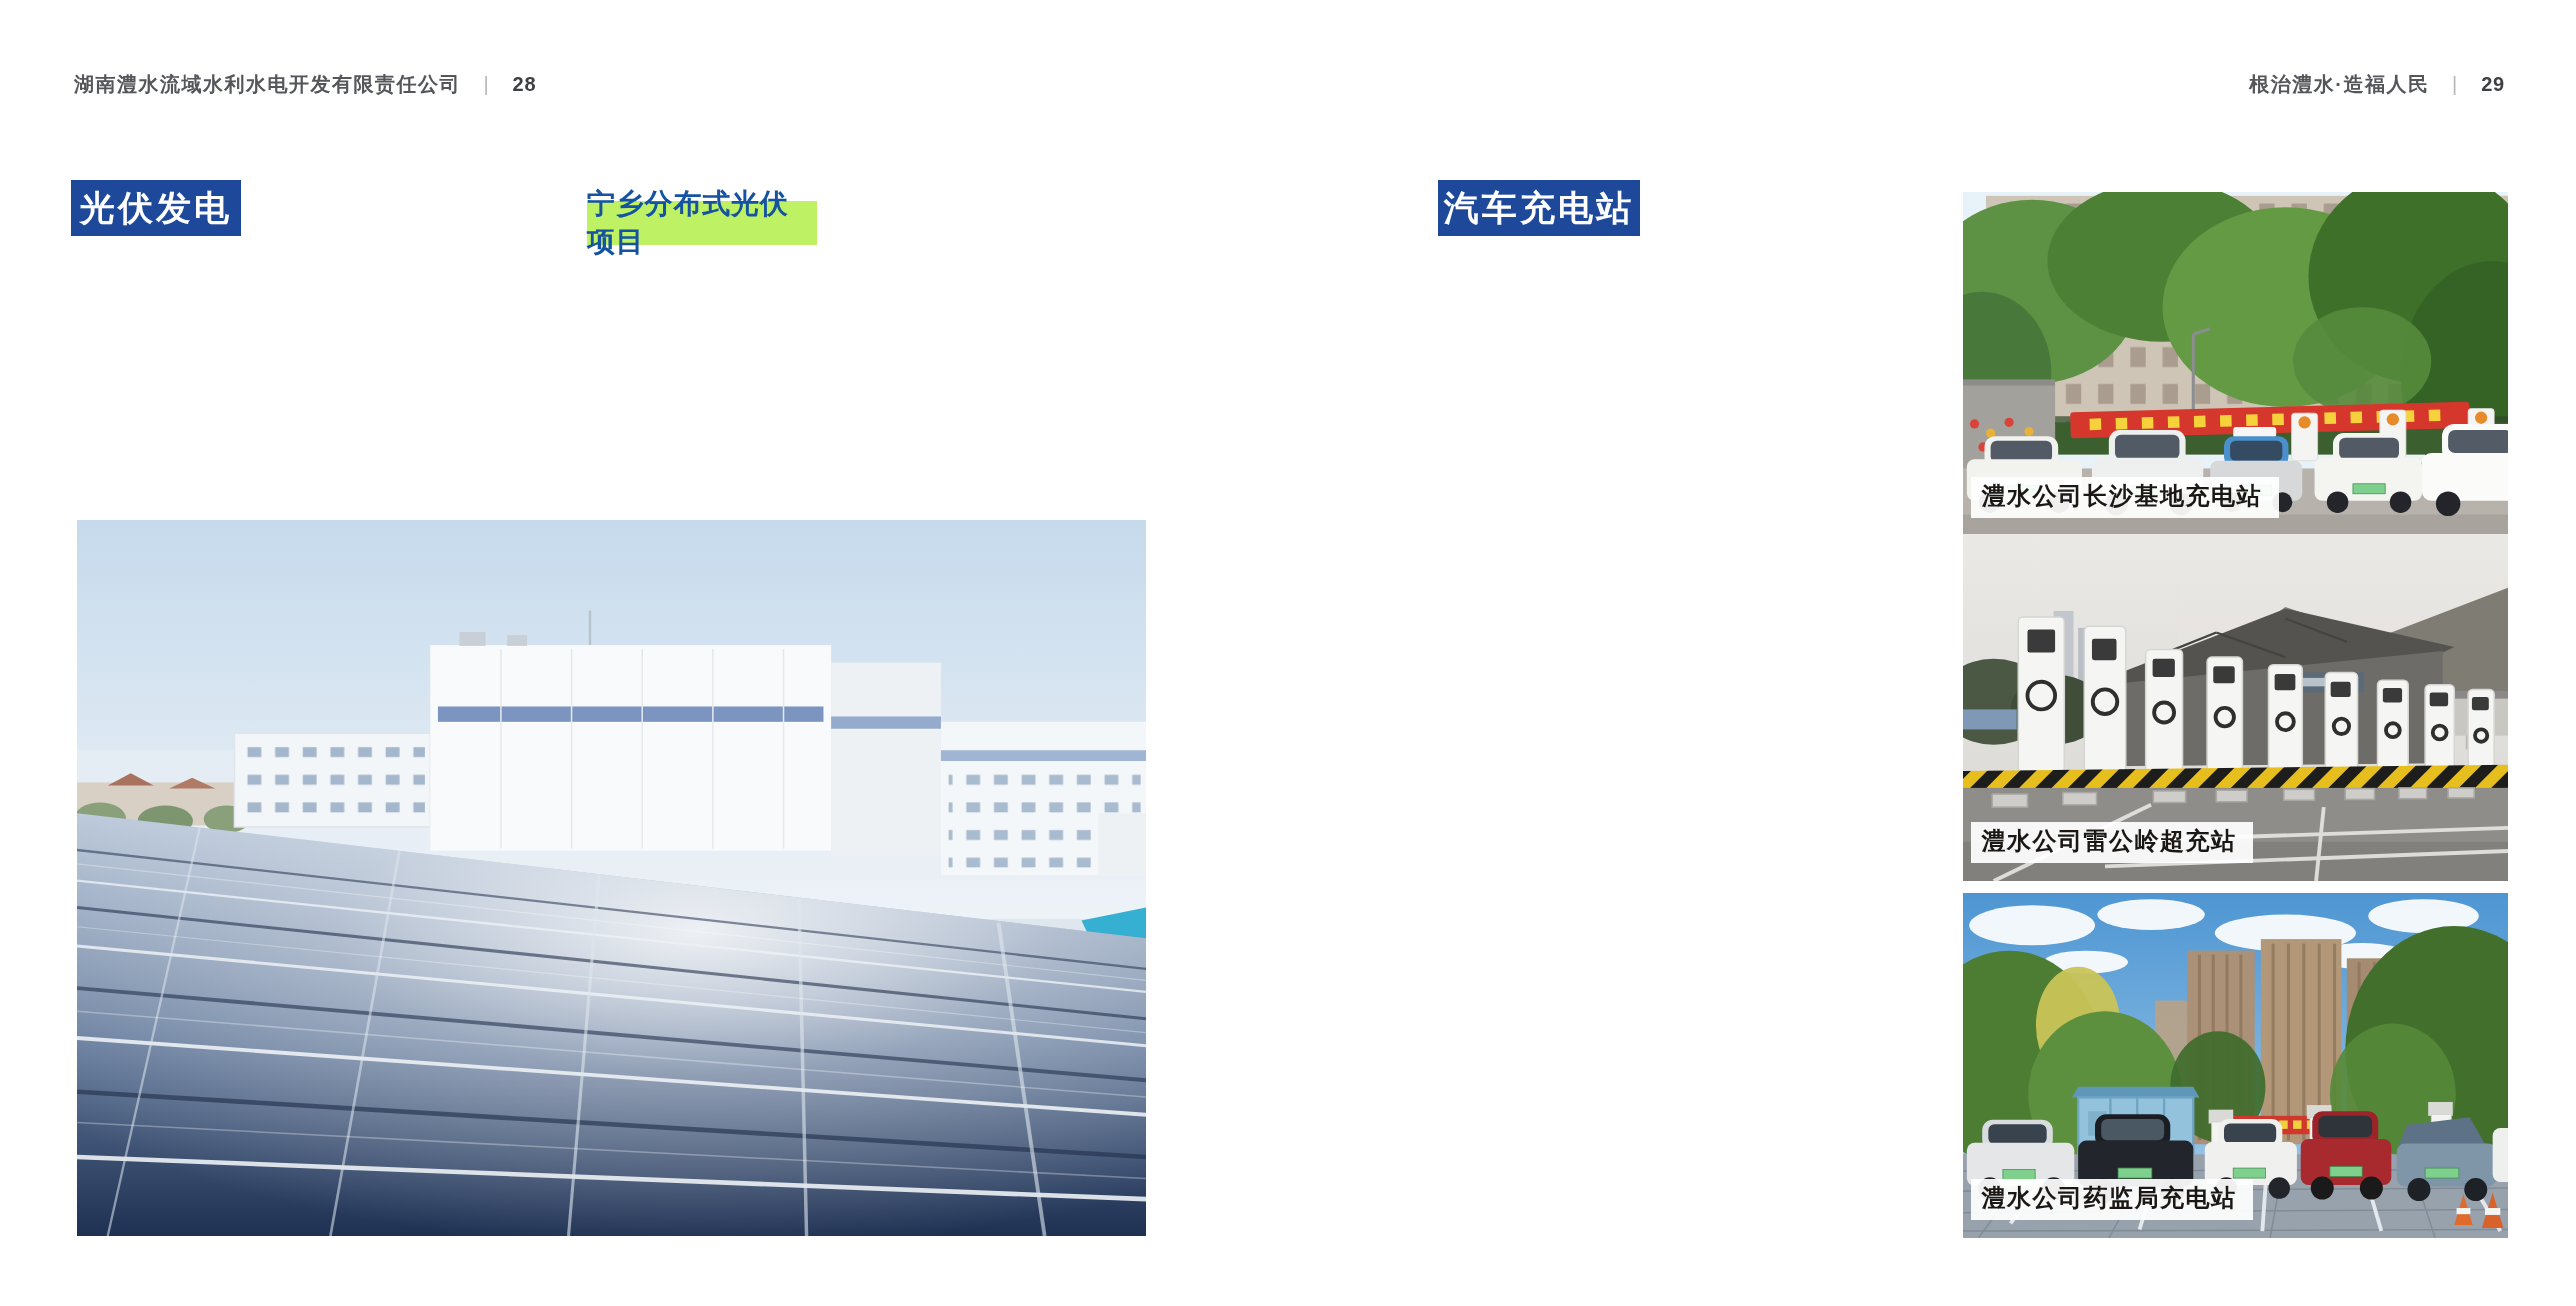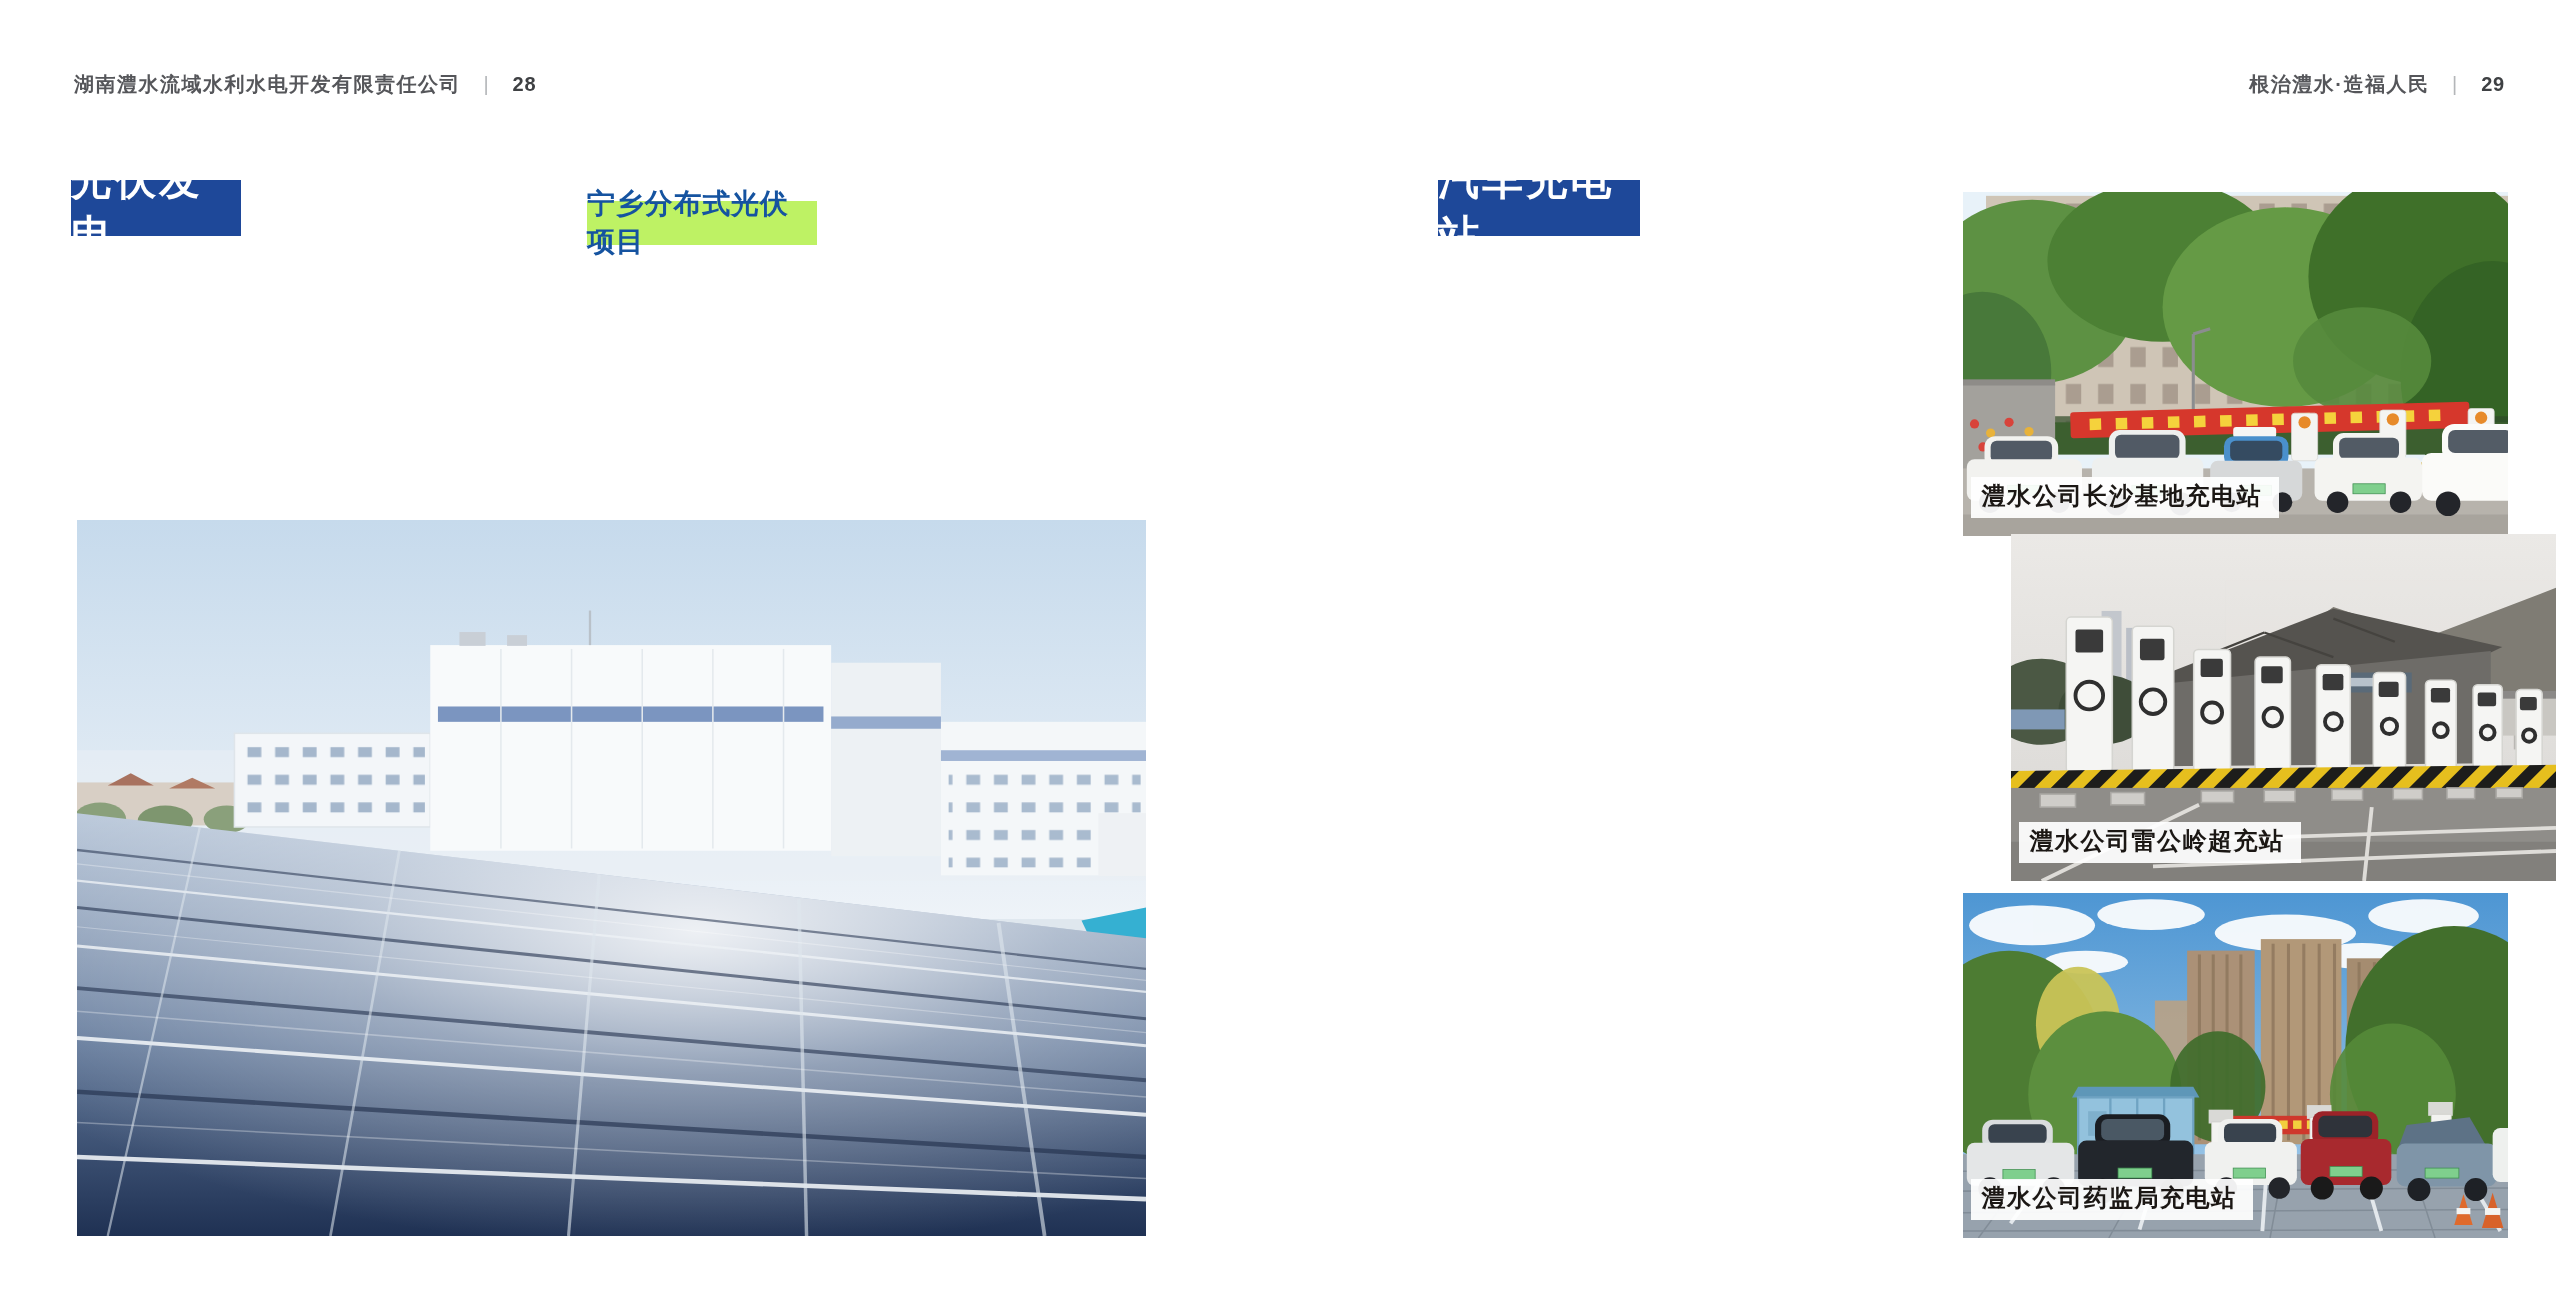--- a/index.html
+++ b/index.html
@@ -13,21 +13,21 @@
     letter-spacing:1.5px;white-space:nowrap;
   }
   .running-head .sep{color:#b4b6b9;font-weight:normal;margin:0 15.4px;}
   .running-head .pagenum{color:#3e4043;letter-spacing:0.8px;}
   .head-left{left:74px;}
   .head-right{right:71px;}
 
   
   .title-box{
     position:absolute;background:#1e4899;color:#ffffff;font-weight:bold;
-    font-size:41px;display:flex;align-items:center;justify-content:center;
+    font-size:35px;display:flex;align-items:center;justify-content:center;
     letter-spacing:3.1px;
   }
   .pv-title{left:71px;top:180px;width:170px;height:56px;}
   .ev-title{left:1438px;top:180px;width:202px;height:56px;}
 
   
   .section-tag{
     position:absolute;left:587px;top:194px;width:230px;height:44px;
     background:#bef264;color:#1553a0;font-size:28px;font-weight:bold;
     display:flex;align-items:center;justify-content:center;letter-spacing:0.8px;margin-top:7px;
@@ -39,21 +39,21 @@
     text-indent:2em;
   }
   .pv-body{left:576px;top:273px;width:570px;font-size:22px;line-height:45px;}
   .ev-body{left:1430px;top:327px;width:441px;font-size:23px;line-height:39px;}
 
   
   .photo-card{position:absolute;overflow:hidden;background:#dfe7ee;}
   .photo-card svg{display:block;width:100%;height:100%;}
   .main-photo{left:77px;top:520px;width:1069px;height:716px;}
   .ev-photo-1{left:1963px;top:192px;width:545px;height:344px;}
-  .ev-photo-2{left:1963px;top:534px;width:545px;height:347px;margin-left:48px;}
+  .ev-photo-2{left:1963px;top:534px;width:545px;height:347px;}
   .ev-photo-3{left:1963px;top:893px;width:545px;height:345px;}
 
   .photo-caption{
     position:absolute;left:7.7px;bottom:18.4px;background:rgba(255,255,255,.93);
     color:#1b1714;font-family:"Liberation Serif","DejaVu Serif",serif;
     font-weight:bold;font-size:24px;line-height:24px;padding:7.7px 17px 9.2px 10.7px;
     letter-spacing:1.5px;white-space:nowrap;
   }
 </style>
 </head>

